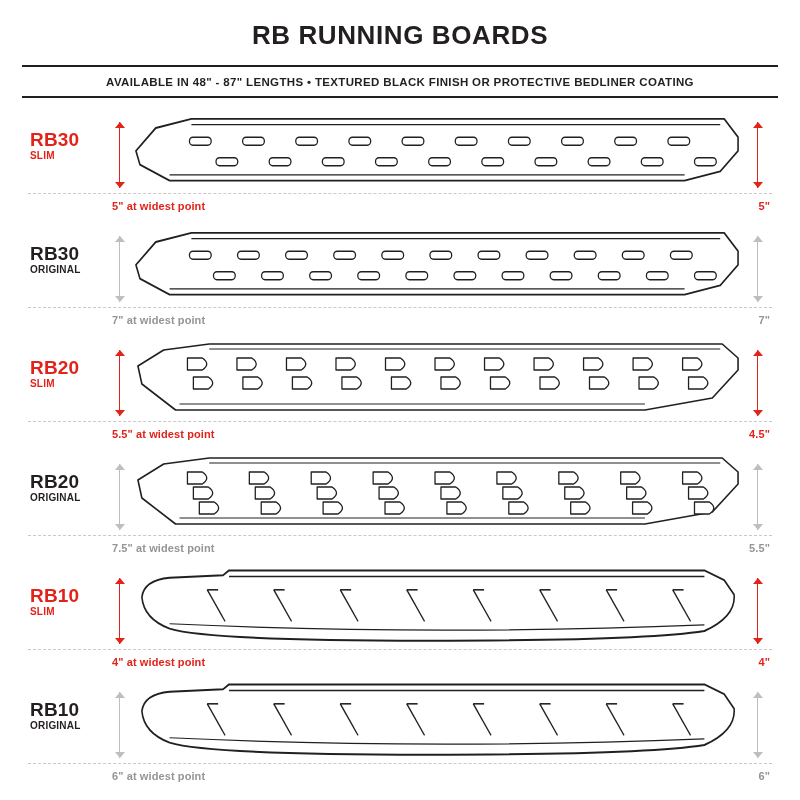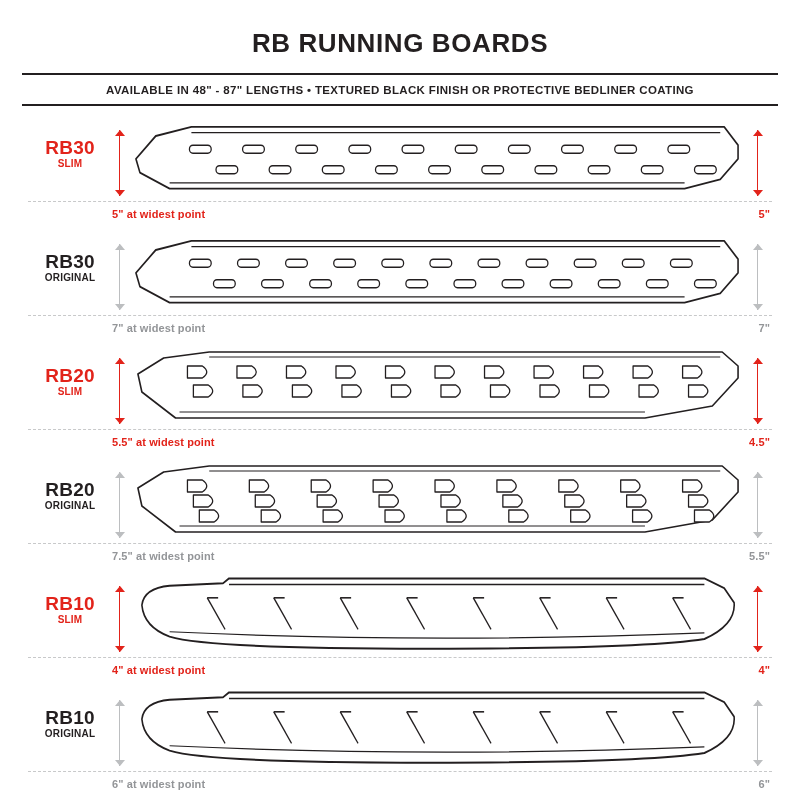--- a/index.html
+++ b/index.html
@@ -16,21 +16,21 @@
     overflow: hidden;
   }
   .page {
     width: 800px;
     height: 800px;
     position: relative;
   }
 
   
   .header {
-    padding-top: 28px;
+    padding-top: 20px;
     text-align: center;
   }
   .main-title {
     font-size: 26px;
     font-weight: bold;
     letter-spacing: 0.6px;
     color: #231f20;
     margin: 0 0 14px 0;
   }
   .rule {
@@ -74,21 +74,21 @@
     bottom: 24px;
     border-top: 1px dashed #c8c9ca;
   }
 
   
   .label-block {
     position: absolute;
     left: 30px;
     top: 26px;
     width: 80px;
-    text-align: center;
+    text-align: left;
   }
   .model-name {
     font-size: 19px;
     font-weight: bold;
     line-height: 1.05;
     letter-spacing: 0.2px;
   }
   .model-variant {
     font-size: 10px;
     font-weight: bold;

